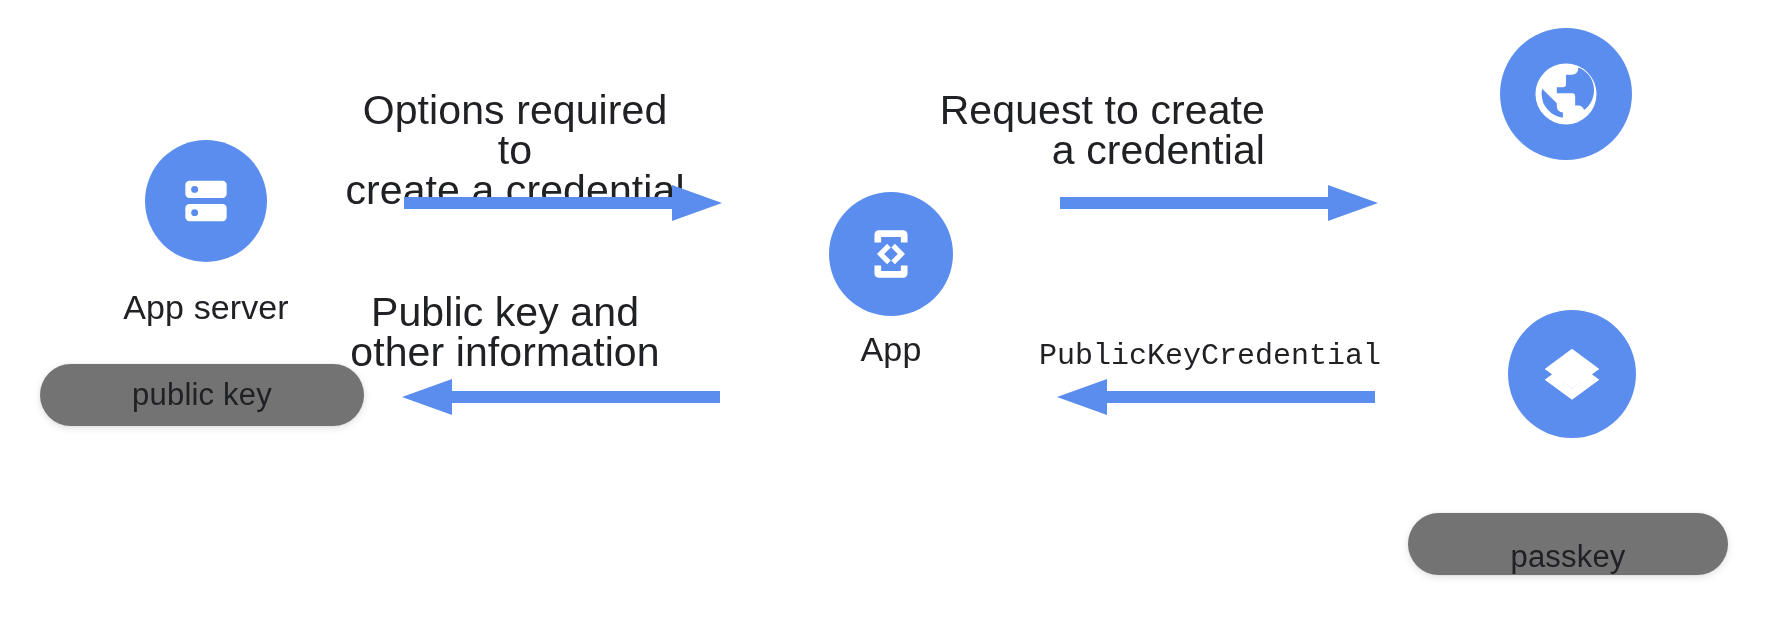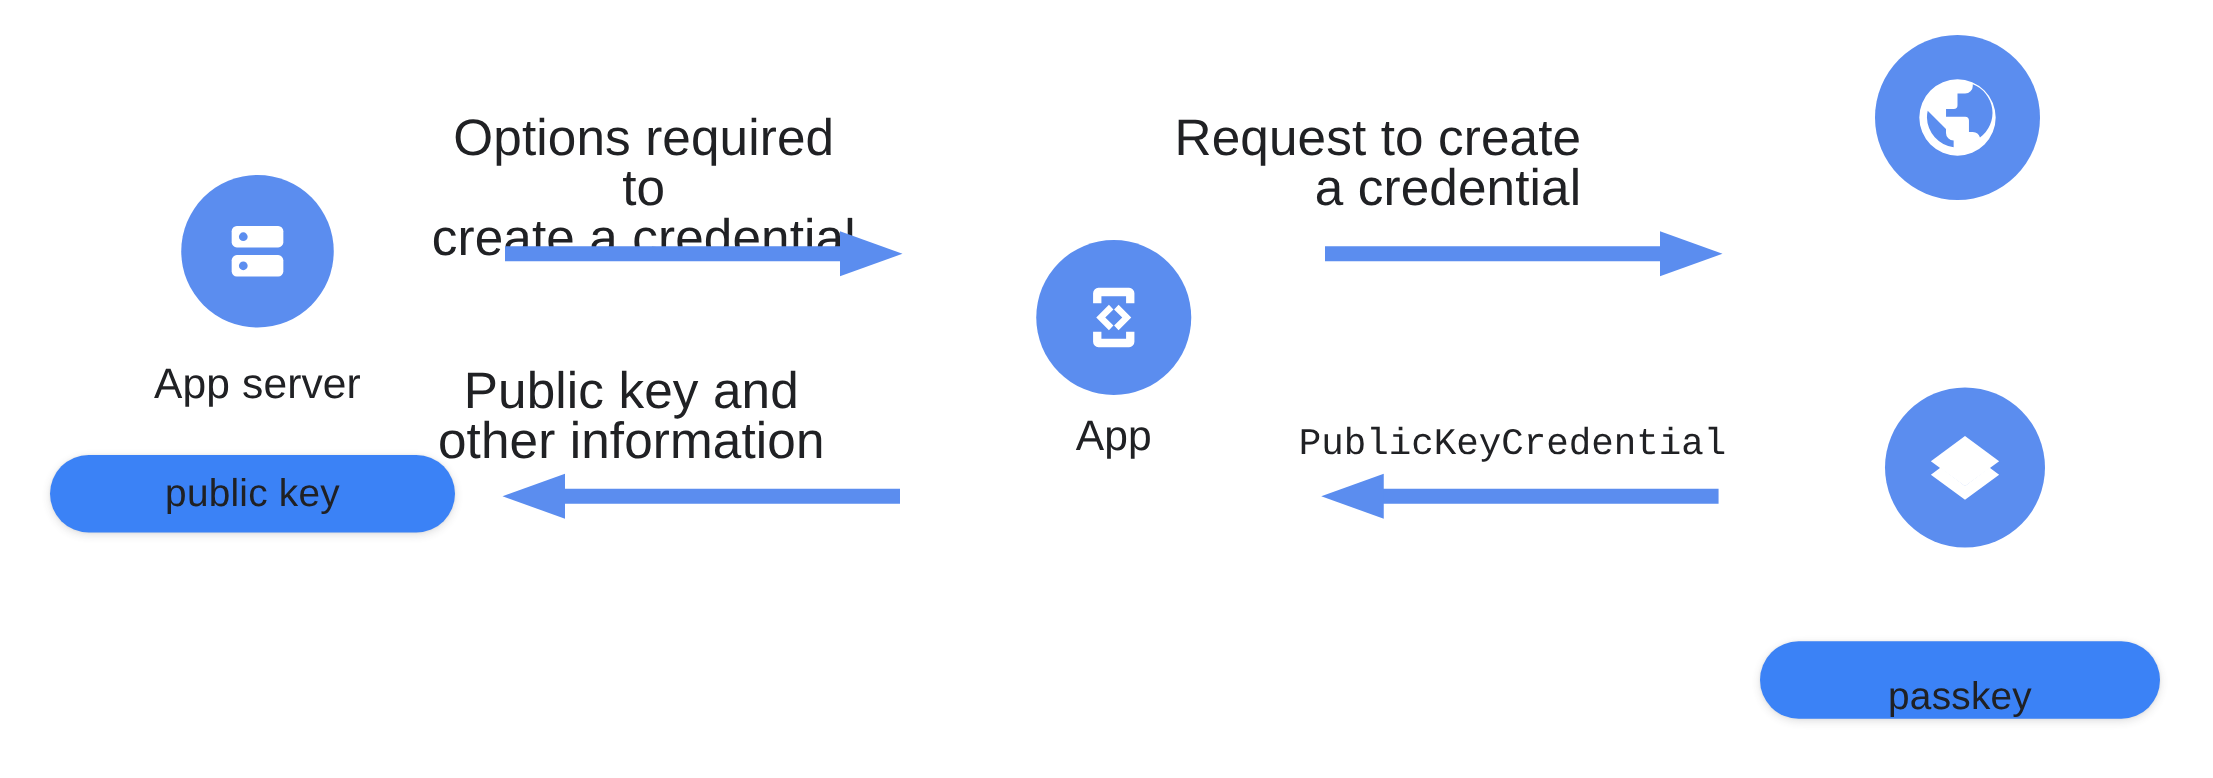--- a/index.html
+++ b/index.html
@@ -38,21 +38,21 @@
     font-size: 34px;
     line-height: 42px;
     letter-spacing: 0.1px;
     font-family: "Liberation Sans", sans-serif;
     white-space: pre-line;
   }
 
   
   .chip {
     position: absolute;
-    background: #3b82f6;
+    background: #737373;
     border-radius: 999px;
     box-shadow: 0 2px 7px rgba(60,64,67,0.16), 0 0 2px rgba(60,64,67,0.10);
     display: flex;
     align-items: center;
     justify-content: center;
     color: #202124;
     font-size: 31px;
     letter-spacing: 0.2px;
     font-family: "Liberation Sans", sans-serif;
   }

